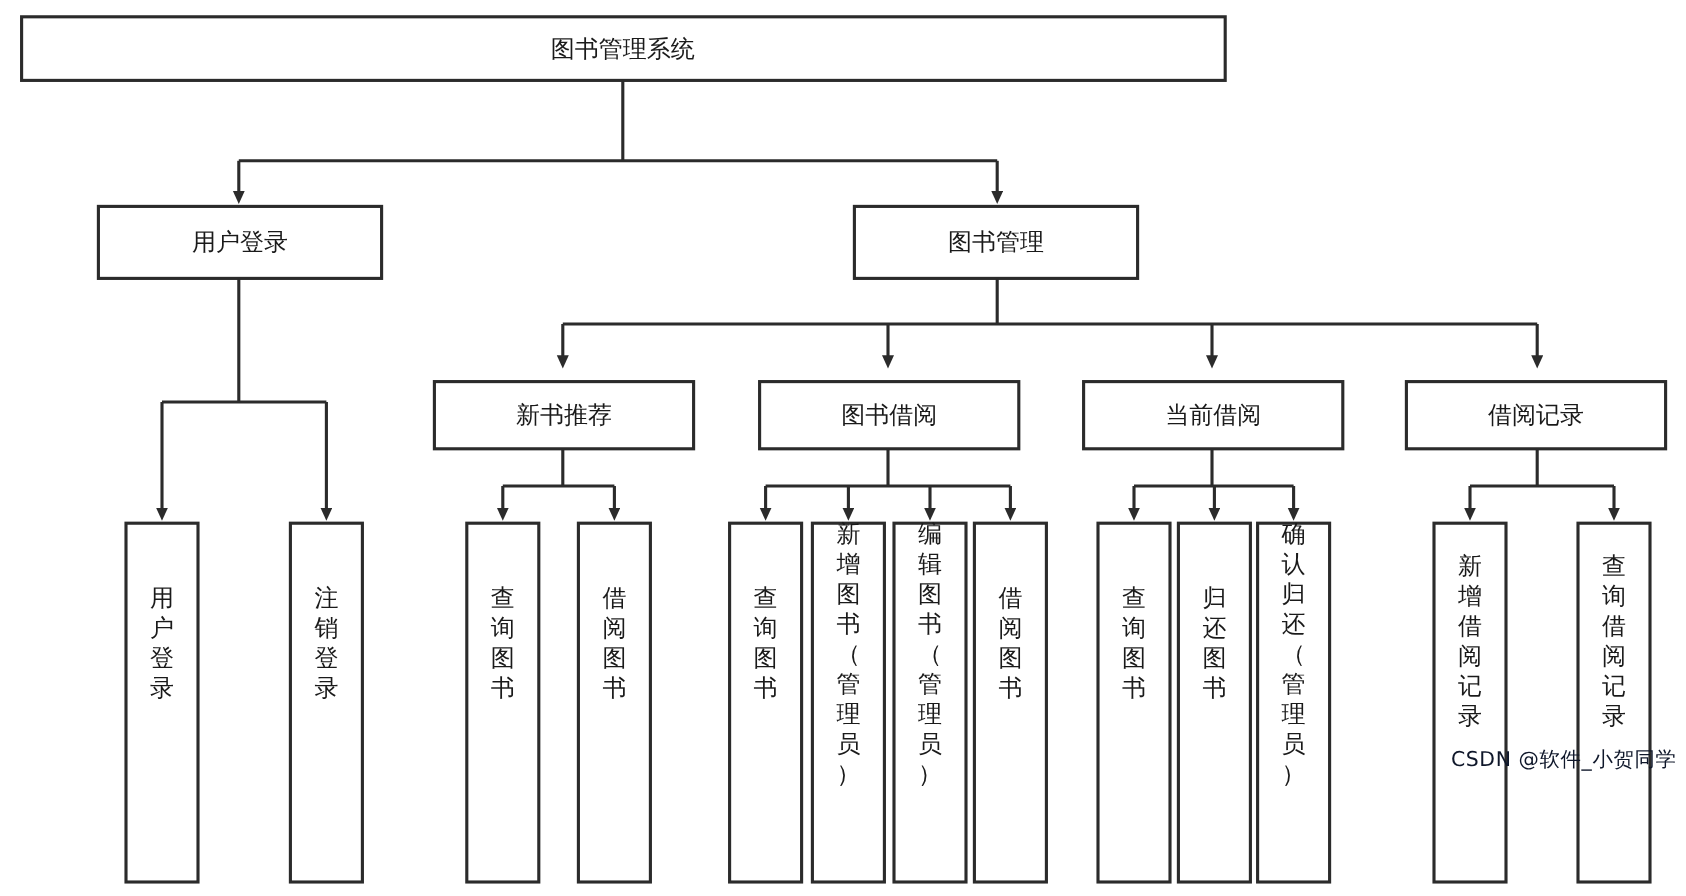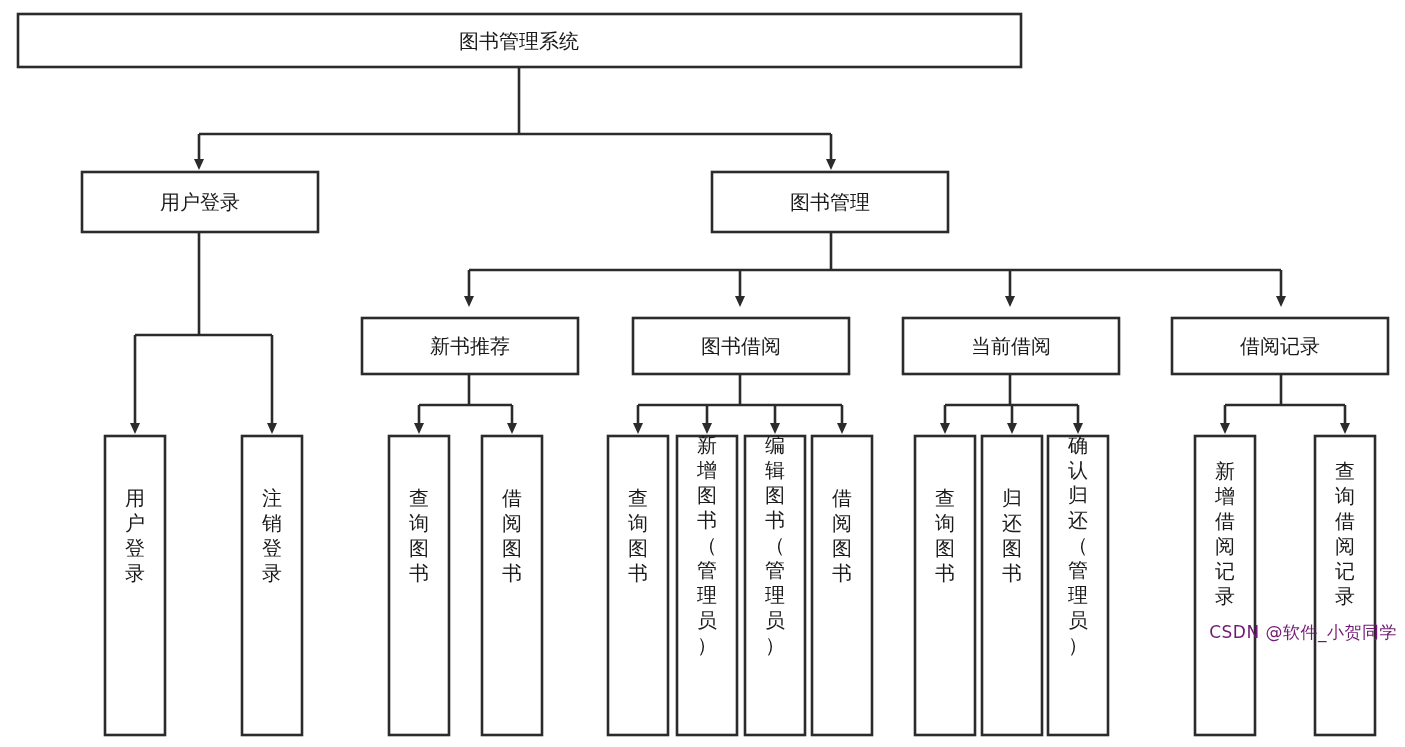--- a/index.html
+++ b/index.html
@@ -55,21 +55,21 @@
     font-size: 20px;
     fill: #1a1a1a;
     text-anchor: middle;
   }
   .watermark-text {
     position: absolute;
     right: 8px;
     bottom: 6px;
     font-family: "DejaVu Sans", "Liberation Sans", sans-serif;
     font-size: 17px;
-    color: #701a75;
+    color: #0f172a;
     letter-spacing: 0.5px;
     white-space: nowrap;
     user-select: none;
   }
 </style>
 </head>
 <body>
 
 <div id="diagram-root">
 

